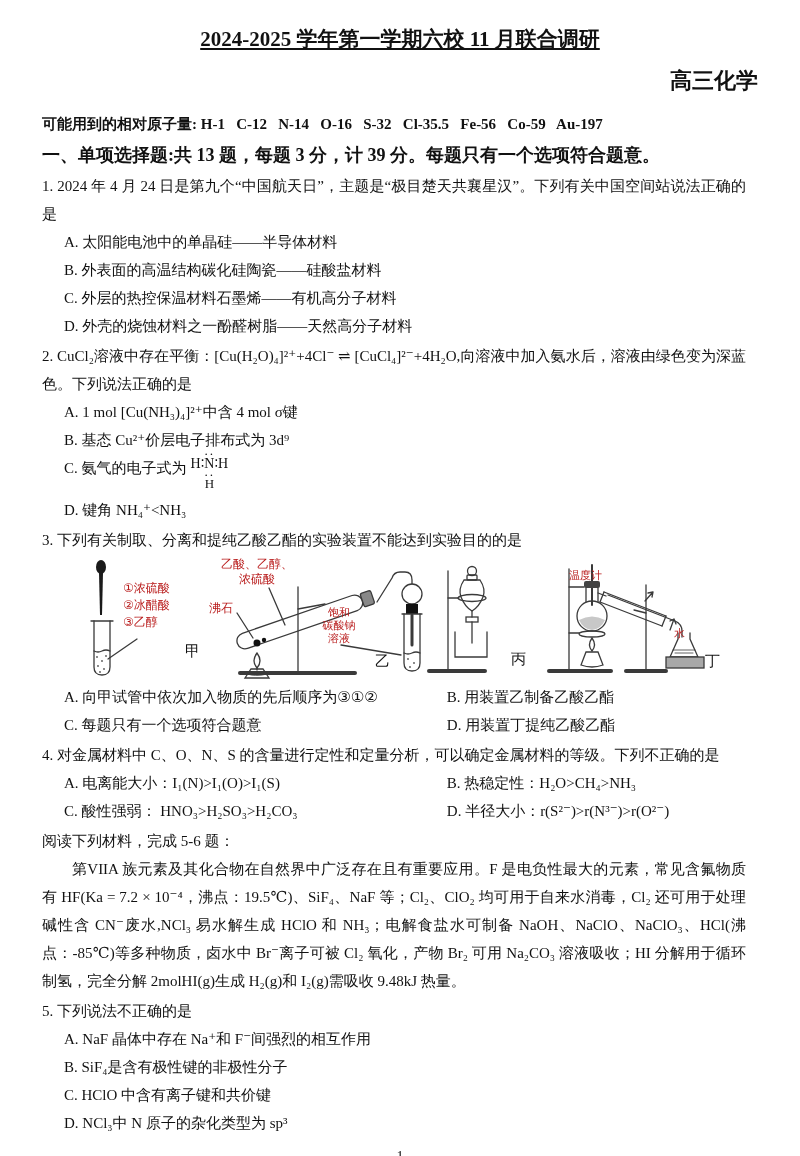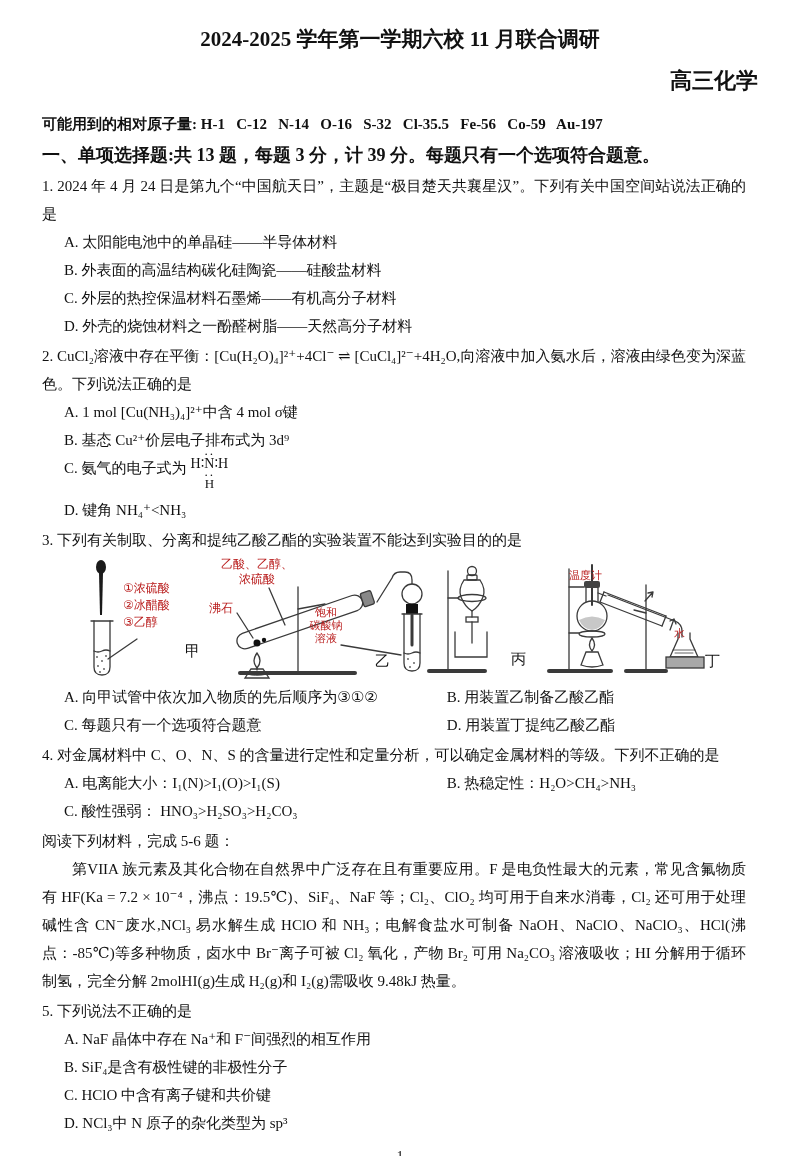--- a/index.html
+++ b/index.html
@@ -2,21 +2,21 @@
 <html><head>
 <meta charset="utf-8">
 <style>
   html,body{margin:0;padding:0;background:#ffffff;}
   .page{
     width:800px;height:1156px;box-sizing:border-box;
     padding:22px 42px 0 42px;
     font-family:"Liberation Serif","DejaVu Serif","DejaVu Sans",serif;
     font-size:15px;color:#111;position:relative;overflow:hidden;
   }
-  .doc-title{font-size:21px;font-weight:bold;text-align:center;margin:4px 0 16px 0;line-height:26px;}
+  .doc-title{font-size:21px;font-weight:bold;text-align:center;margin:4px 0 16px 0;line-height:26px;text-decoration:underline;}
   .doc-subtitle{font-size:22px;font-weight:bold;text-align:right;margin:0 0 18px 0;line-height:26px;}
   .bold-line{font-weight:bold;white-space:pre-wrap;line-height:24px;margin:0 0 7px 0;}
   .section-line{font-weight:bold;font-size:18px;line-height:25px;margin:0 0 4px 0;}
   .stem{line-height:28px;text-align:justify;}
   .opt{line-height:28px;padding-left:22px;}
   .opt-c-row{line-height:28px;padding-left:22px;height:42px;}
   .opt2{display:flex;line-height:28px;}
   .opt2 .l{flex:0 0 57.5%;padding-left:22px;box-sizing:border-box;}
   .opt2 .r{flex:1;}
   .q{margin:0 12px 2px 0;}
@@ -30,21 +30,21 @@
   .lewis .main{line-height:14px;font-size:14px;}
   .lewis .bh{line-height:12px;font-size:13px;}
 
   
   .figure{position:relative;width:672px;height:124px;margin:3px 0 2px 43px;}
   .figure svg{position:absolute;left:0;top:0;}
   .fig-label{position:absolute;font-size:12px;line-height:15px;white-space:pre-line;color:#b91c1c;}
   .fl-jia{left:38px;top:23px;line-height:17px;}
   .fl-yitop{left:130px;top:0px;width:84px;text-align:center;}
   .fl-zeolite{left:124px;top:44px;}
-  .fl-solution{left:217px;top:49px;width:48px;text-align:center;font-size:11px;line-height:13px;}
+  .fl-solution{left:230px;top:49px;width:48px;text-align:center;font-size:11px;line-height:13px;}
   .fl-thermo{left:484px;top:11px;font-size:11px;}
   .fl-water{left:589px;top:69px;font-size:11px;}
   .fig-caption{position:absolute;font-size:15px;}
   .fc-jia{left:100px;top:85px;}
   .fc-yi{left:290px;top:95px;}
   .fc-bing{left:426px;top:93px;}
   .fc-ding{left:620px;top:95px;}
 </style>
 </head>
 <body>
@@ -198,20 +198,21 @@
   </div>
 
   <div class="q">
     <div class="stem">4. 对金属材料中 C、O、N、S 的含量进行定性和定量分析，可以确定金属材料的等级。下列不正确的是</div>
     <div class="opt2">
       <div class="l">A. 电离能大小：I₁(N)&gt;I₁(O)&gt;I₁(S)</div>
       <div class="r">B. 热稳定性：H₂O&gt;CH₄&gt;NH₃</div>
     </div>
     <div class="opt2">
       <div class="l">C. 酸性强弱：  HNO₃&gt;H₂SO₃&gt;H₂CO₃</div>
+      <div class="r">D. 半径大小：r(S²⁻)&gt;r(N³⁻)&gt;r(O²⁻)</div>
     </div>
   </div>
 
   <div class="q">
     <div class="reading-intro">阅读下列材料，完成 5-6 题：</div>
     <p class="passage">第VIIA 族元素及其化合物在自然界中广泛存在且有重要应用。F 是电负性最大的元素，常见含氟物质有 HF(Ka = 7.2 × 10⁻⁴，沸点：19.5℃)、SiF₄、NaF 等；Cl₂、ClO₂ 均可用于自来水消毒，Cl₂ 还可用于处理碱性含 CN⁻废水,NCl₃ 易水解生成 HClO 和 NH₃；电解食盐水可制备 NaOH、NaClO、NaClO₃、HCl(沸点：-85℃)等多种物质，卤水中 Br⁻离子可被 Cl₂ 氧化，产物 Br₂ 可用 Na₂CO₃ 溶液吸收；HI 分解用于循环制氢，完全分解 2molHI(g)生成 H₂(g)和 I₂(g)需吸收 9.48kJ 热量。</p>
   </div>
 
   <div class="q">
     <div class="stem">5. 下列说法不正确的是</div>

